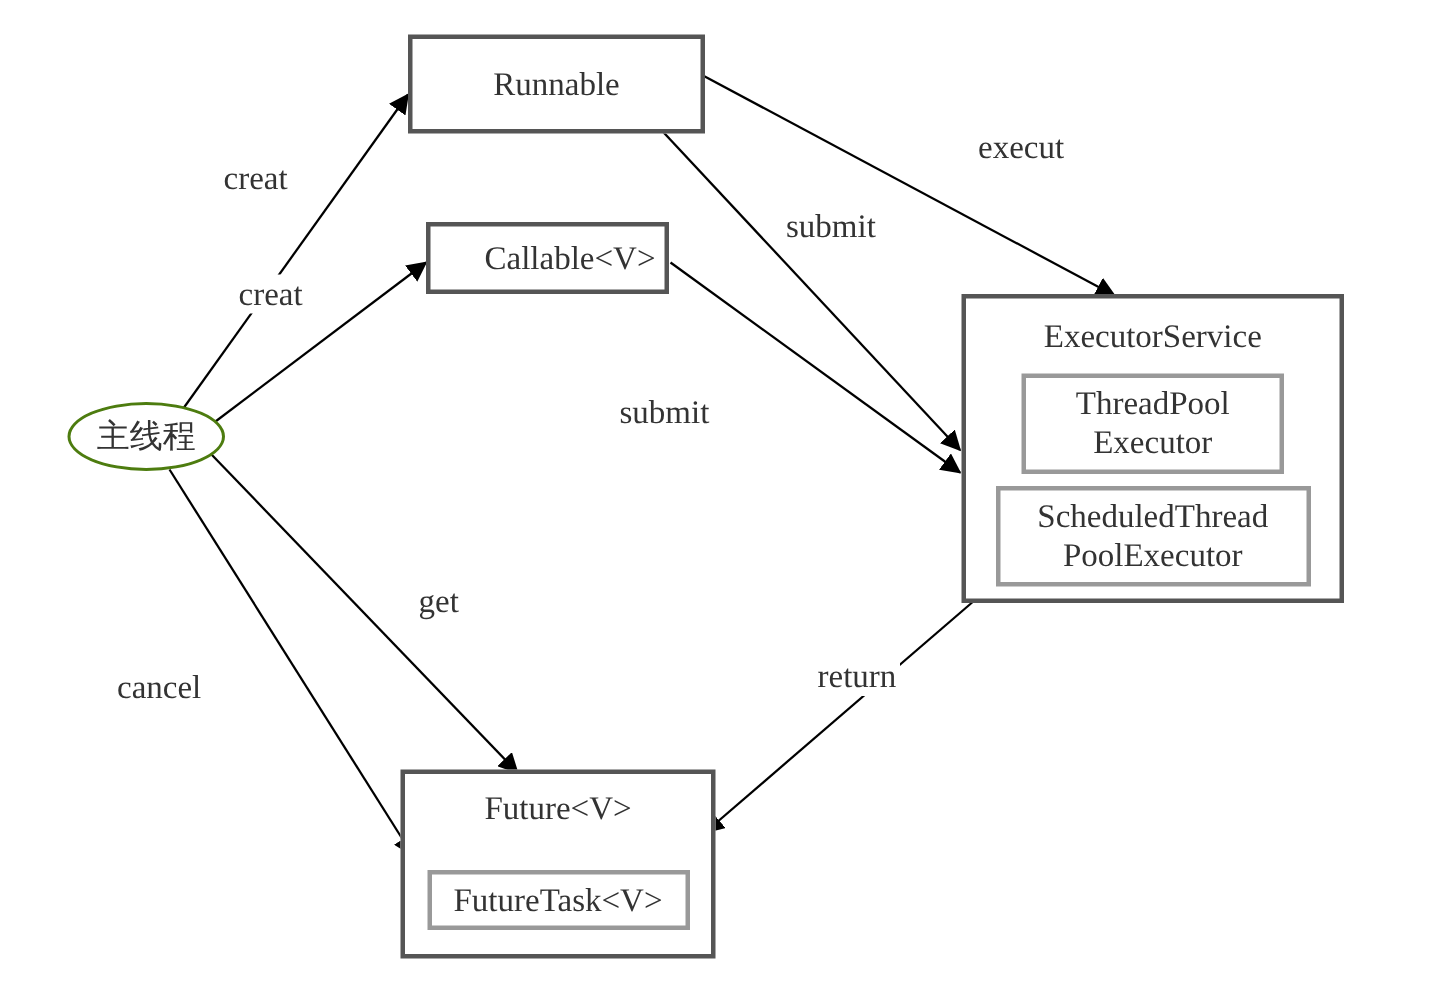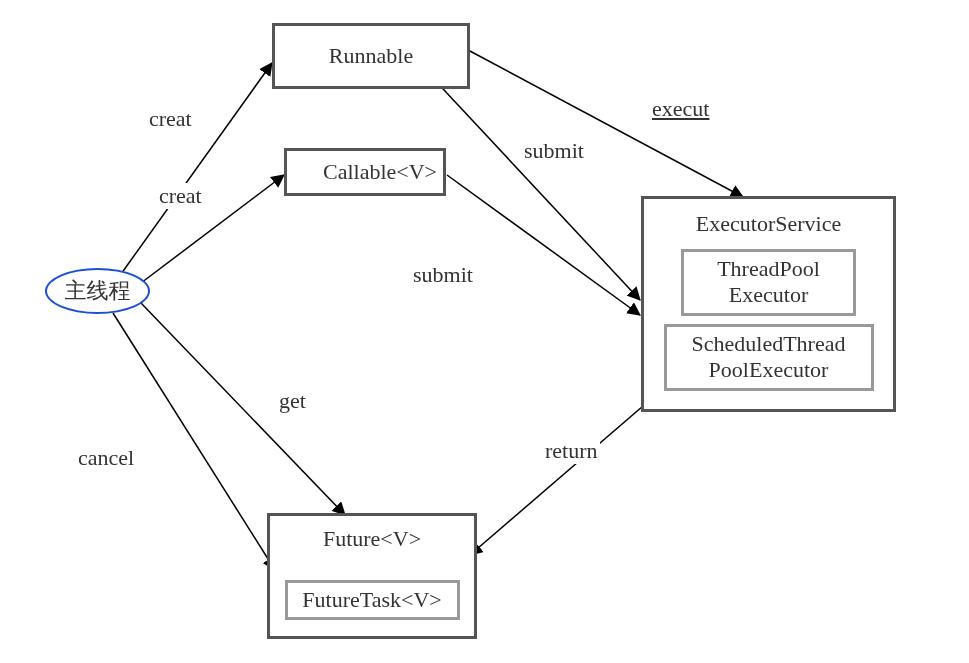--- a/index.html
+++ b/index.html
@@ -32,21 +32,21 @@
       display: flex;
       flex-direction: column;
       align-items: center;
       padding: 4px 10px;
       margin: 4px 0;
       line-height: 1.2;
       text-align: center;
     }
     .ellipse {
       position: absolute;
-      border: 2px solid #1d4ed8;
+      border: 2px solid #4d7c0f;
       border-radius: 50%;
       display: flex;
       align-items: center;
       justify-content: center;
       background: #ffffff;
     }
     .edge-label {
       position: absolute;
       background: #ffffff;
       padding: 0 2px;
@@ -107,32 +107,32 @@
   <span>Callable&lt;V&gt;</span>
 </div>
 
 <div class="node-box" style="left:267px; top:513px; width:210px; padding:10px 14px 12px;gap:16px;">
   <span class="node-title" style="margin-bottom:8px;">Future&lt;V&gt;</span>
   <div class="inner-box" style="width:175px;">
     <span>FutureTask&lt;V&gt;</span>
   </div>
 </div>
 
-<div class="node-box" style="left:641px; top:196px; width:255px; padding:12px 14px 14px;">
+<div class="node-box" style="left:641px; top:196px; width:255px; padding:12px 14px 4px;">
   <span class="node-title" style="margin-bottom:8px;">ExecutorService</span>
   <div class="inner-box" style="width:175px;">
     <span>ThreadPool</span>
     <span>Executor</span>
   </div>
   <div class="inner-box" style="width:210px;">
     <span>ScheduledThread</span>
     <span>PoolExecutor</span>
   </div>
 </div>
 
 <div class="edge-label" style="left:147px; top:106px;">creat</div>
 <div class="edge-label" style="left:157px; top:183px;">creat</div>
 <div class="edge-label" style="left:277px; top:388px;">get</div>
 <div class="edge-label" style="left:76px; top:445px;">cancel</div>
-<div class="edge-label" style="left:650px; top:96px;text-decoration:underline;">execut</div>
+<div class="edge-label" style="left:650px; top:85px;">execut</div>
 <div class="edge-label" style="left:522px; top:138px;">submit</div>
 <div class="edge-label" style="left:411px; top:262px;">submit</div>
 <div class="edge-label" style="left:543px; top:438px;">return</div>
 
 </body></html>

